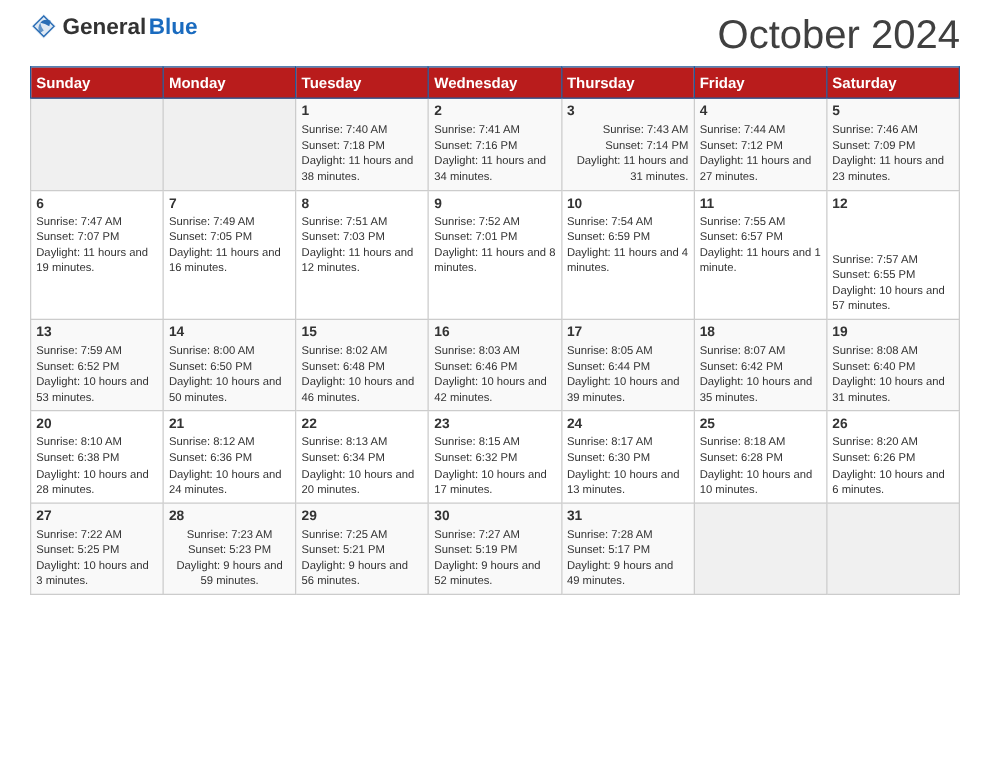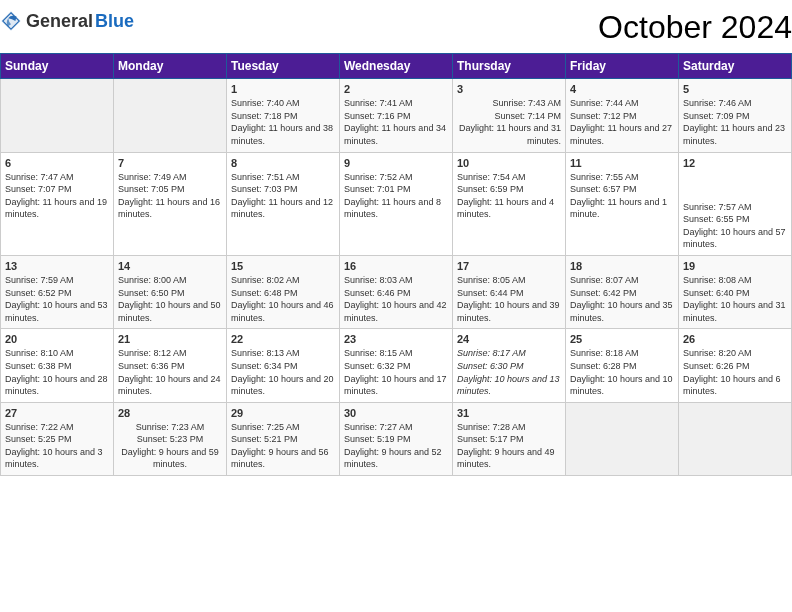--- a/index.html
+++ b/index.html
@@ -7,21 +7,21 @@
       font-family: Arial, sans-serif;
       background: #fff;
       width: 792px;
       min-height: 612px;
       padding: 0;
     }
     .page {
       width: 792px;
       min-height: 612px;
       background: #fff;
-      padding: 10px 0;
+      padding: 10px 24px;
     }
     .header {
       display: flex;
       justify-content: space-between;
       align-items: flex-start;
       margin-bottom: 8px;
     }
     .logo {
       display: flex;
       align-items: center;
@@ -41,35 +41,35 @@
       width: 22px;
       height: 22px;
       margin-right: 2px;
     }
     .title-block {
       text-align: right;
     }
     .title-block h1 {
       font-size: 32px;
       font-weight: normal;
-      color: #000000;
+      color: #404040;
       line-height: 1.1;
     }
     .title-block h2 {
       font-size: 15px;
       font-weight: normal;
       color: #555;
     }
     table {
       width: 100%;
       border-collapse: collapse;
       table-layout: fixed;
     }
     thead tr th {
-      background: #4c1d95;
+      background: #b91c1c;
       color: #fff;
       font-size: 12px;
       font-weight: bold;
       padding: 5px 4px;
       text-align: left;
       border: 1px solid #1e5a9a;
     }
     tbody tr td {
       border: 1px solid #ccc;
       vertical-align: top;
@@ -272,21 +272,21 @@
 Daylight: 10 hours and 20 minutes.</div>
           </td>
           <td>
             <span class="day-number">23</span>
             <div class="day-info" style="white-space: pre-line;">Sunrise: 8:15 AM
 Sunset: 6:32 PM
 Daylight: 10 hours and 17 minutes.</div>
           </td>
           <td>
             <span class="day-number">24</span>
-            <div class="day-info" style="white-space: pre-line; font-style: italic;">Sunrise: 8:17 AM
+            <div class="day-info" style="white-space: pre-line;">Sunrise: 8:17 AM
 Sunset: 6:30 PM
 Daylight: 10 hours and 13 minutes.</div>
           </td>
           <td>
             <span class="day-number">25</span>
             <div class="day-info" style="white-space: pre-line;">Sunrise: 8:18 AM
 Sunset: 6:28 PM
 Daylight: 10 hours and 10 minutes.</div>
           </td>
           <td>

